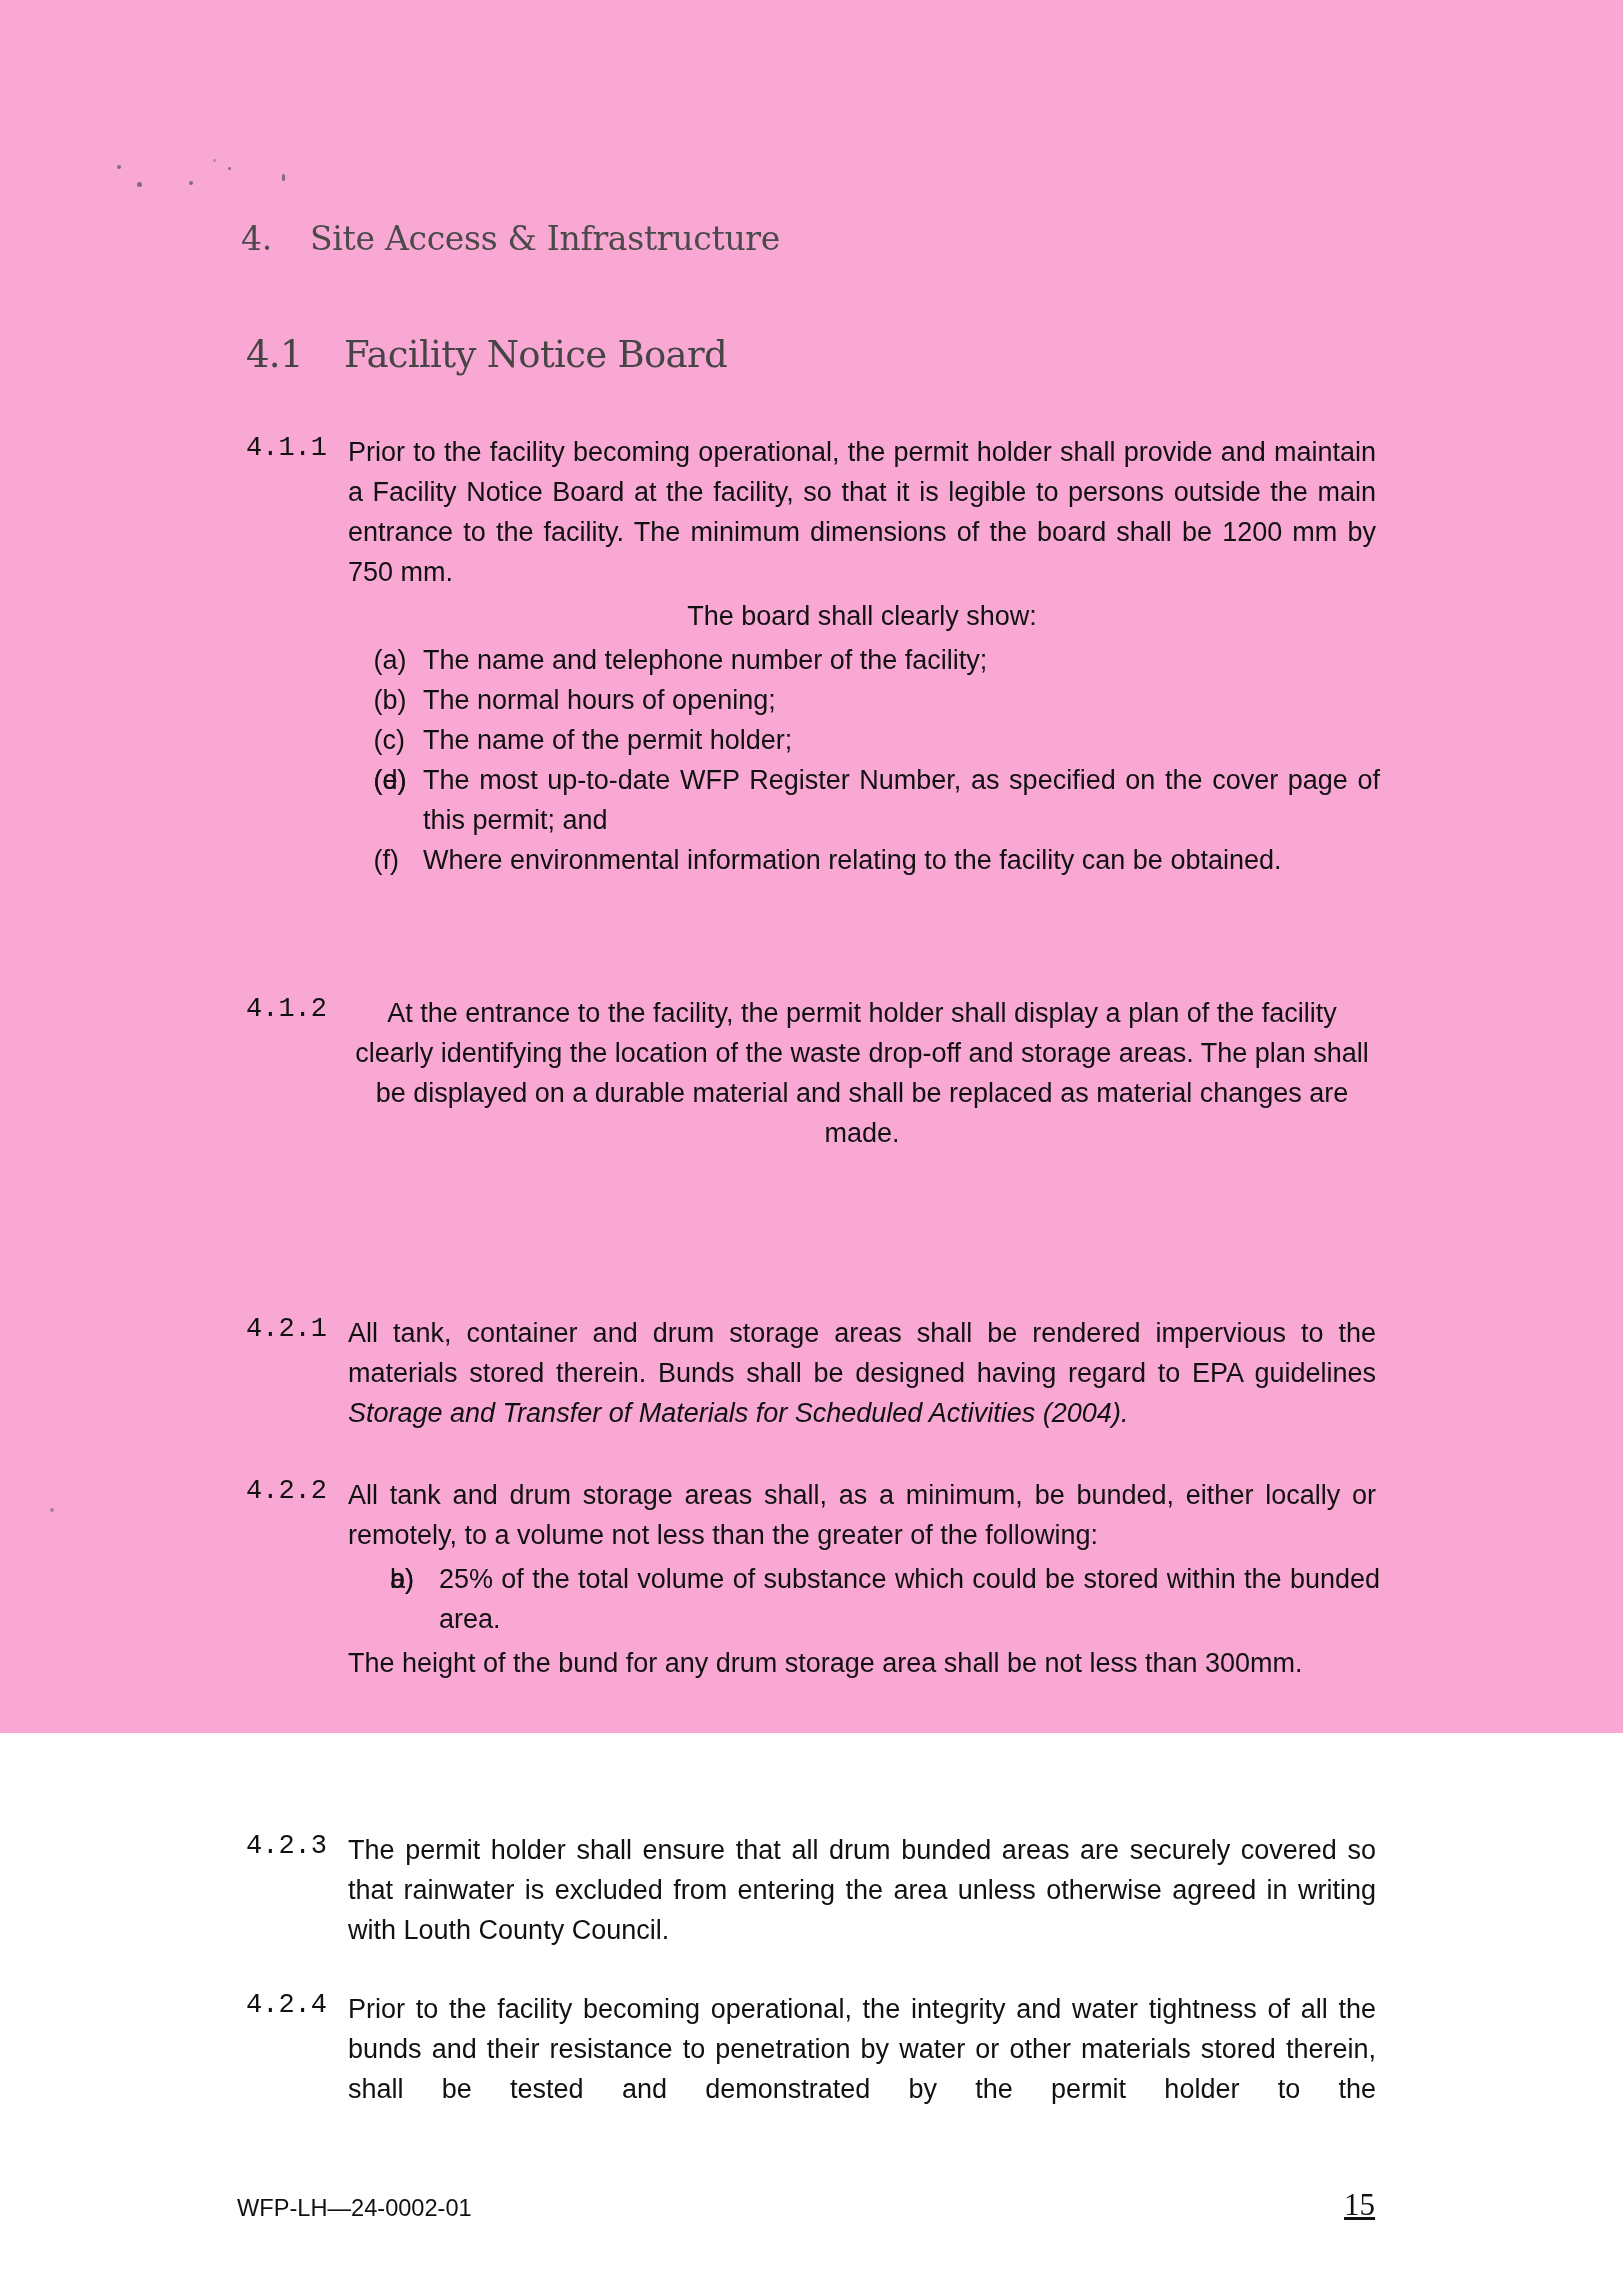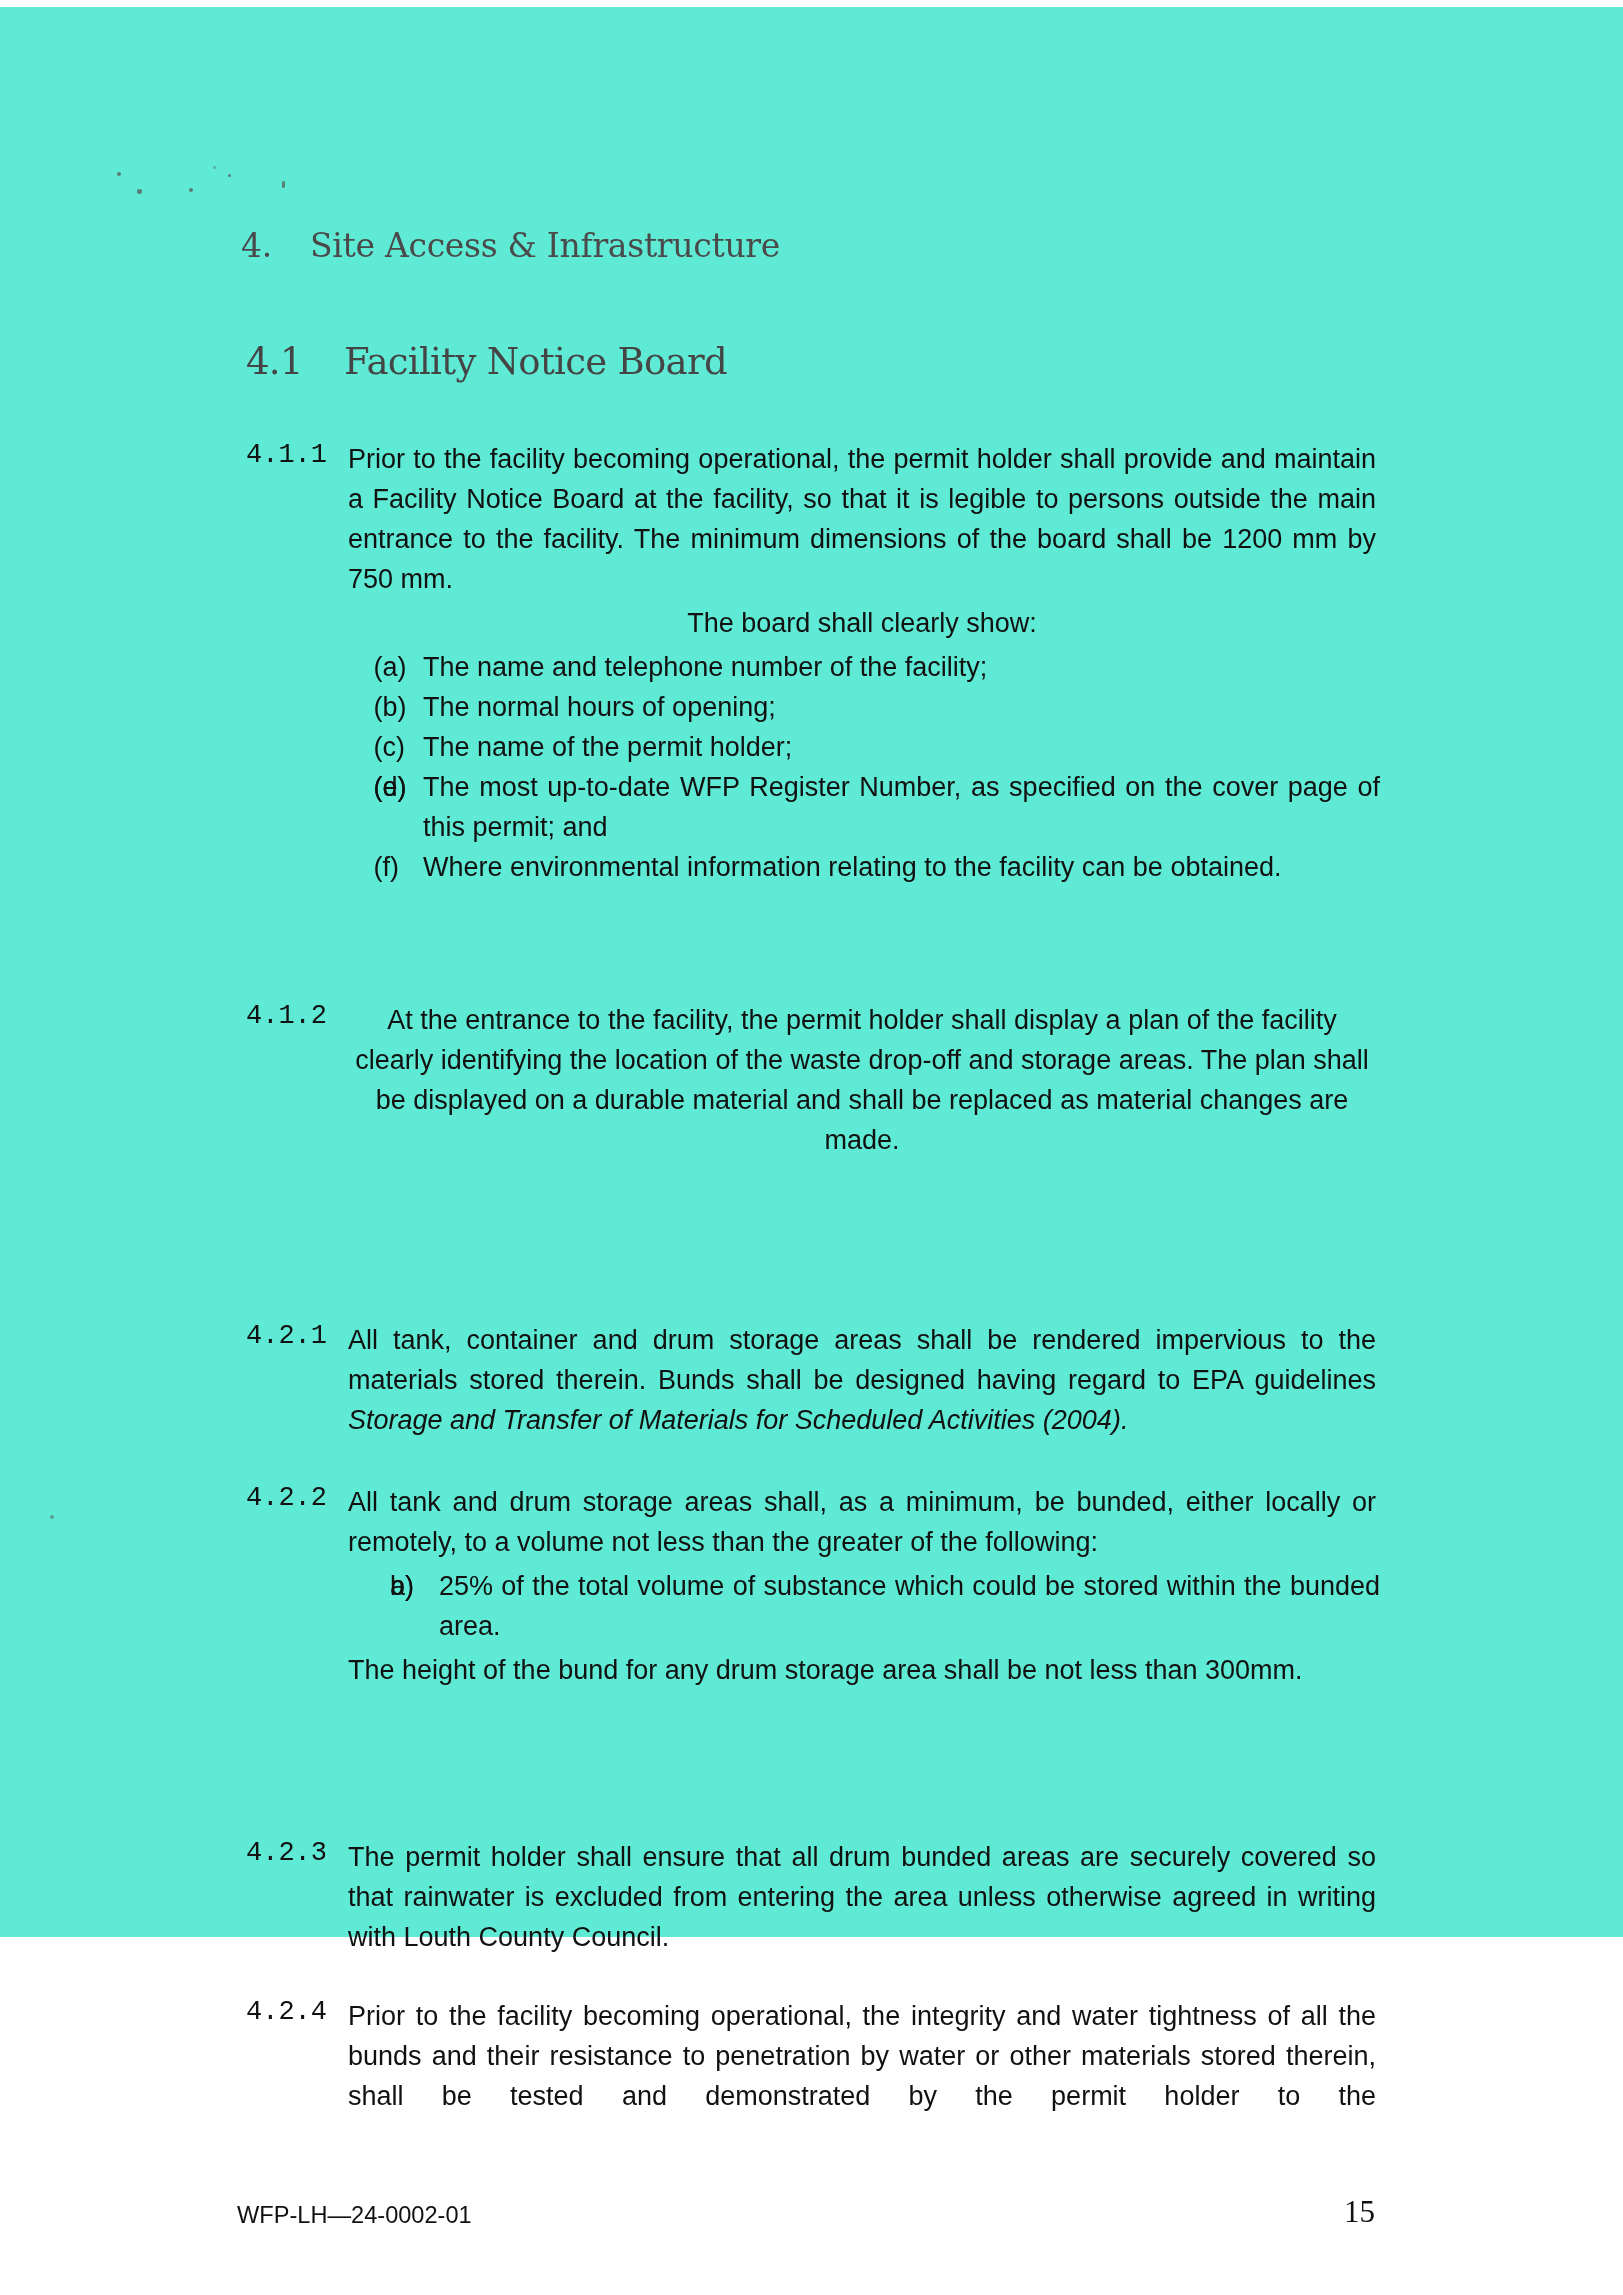--- a/index.html
+++ b/index.html
@@ -1,17 +1,17 @@
 <!DOCTYPE html>
 <html style="font-size:10.5px"><head>
 <meta charset="utf-8">
 <style>
   html, body { margin: 0; padding: 0; background: #ffffff; }
   body { width: 1624px; height: 2295px; position: relative; overflow: hidden; }
-  .page { position: absolute; left: 0; top: 7px; width: 1624px; height: 1930px; background: #5eead4; }
+  .page { position: absolute; left: 0; top: 0; width: 1624px; height: 1733px; background: #f9a8d4; }
 
   .speck { position: absolute; border-radius: 50%; background: #5a5a5a; opacity: .75; }
 
   .h1 { position: absolute; left: 241px; top: 219px; font-family: "DejaVu Serif", serif; font-size: 33px; color: #4a4a4a; white-space: nowrap; letter-spacing: -0.3px; }
   .h1 .num { display: inline-block; width: 69px; }
   .h2 { position: absolute; left: 246px; font-family: "DejaVu Serif", serif; font-size: 37px; color: #454545; white-space: nowrap; letter-spacing: -0.7px; }
   .h2 .num { display: inline-block; width: 98px; }
   .h2.sm { font-size: 32px; }
 
   .clause { position: absolute; left: 246px; width: 1134px; font-family: "Liberation Sans", sans-serif; font-size: 27px; line-height: 40px; color: #111; }
@@ -23,21 +23,21 @@
 
   .alist { margin: 0; padding: 0; list-style: none; }
   .alist li { position: relative; padding-left: 79px; text-align: justify; }
   .alist li .mk { position: absolute; left: 29.5px; top: 0; }
 
   .blist { margin: 0; padding: 0; list-style: none; }
   .blist li { position: relative; padding-left: 95px; text-align: justify; }
   .blist li .mk { position: absolute; left: 46px; top: 0; }
 
   .footer-ref { position: absolute; left: 237px; top: 2195px; font-family: "Liberation Sans", sans-serif; font-size: 23.6px; color: #111; white-space: nowrap; }
-  .footer-page { position: absolute; left: 1344px; top: 2187px; font-family: "Liberation Serif", serif; font-size: 31px; color: #111; }
+  .footer-page { position: absolute; left: 1344px; top: 2187px; font-family: "Liberation Serif", serif; font-size: 31px; color: #111; text-decoration: underline; }
 </style>
 </head>
 <body>
 
 <div class="page">
 
   <span class="speck" style="left:117px;top:165px;width:3.9px;height:3.9px;"></span>
   <span class="speck" style="left:137px;top:182px;width:4.6px;height:4.6px;"></span>
   <span class="speck" style="left:189px;top:181px;width:3.9px;height:3.9px;"></span>
   <span class="speck" style="left:213px;top:159px;width:2.6px;height:2.6px;opacity:.4;"></span>

